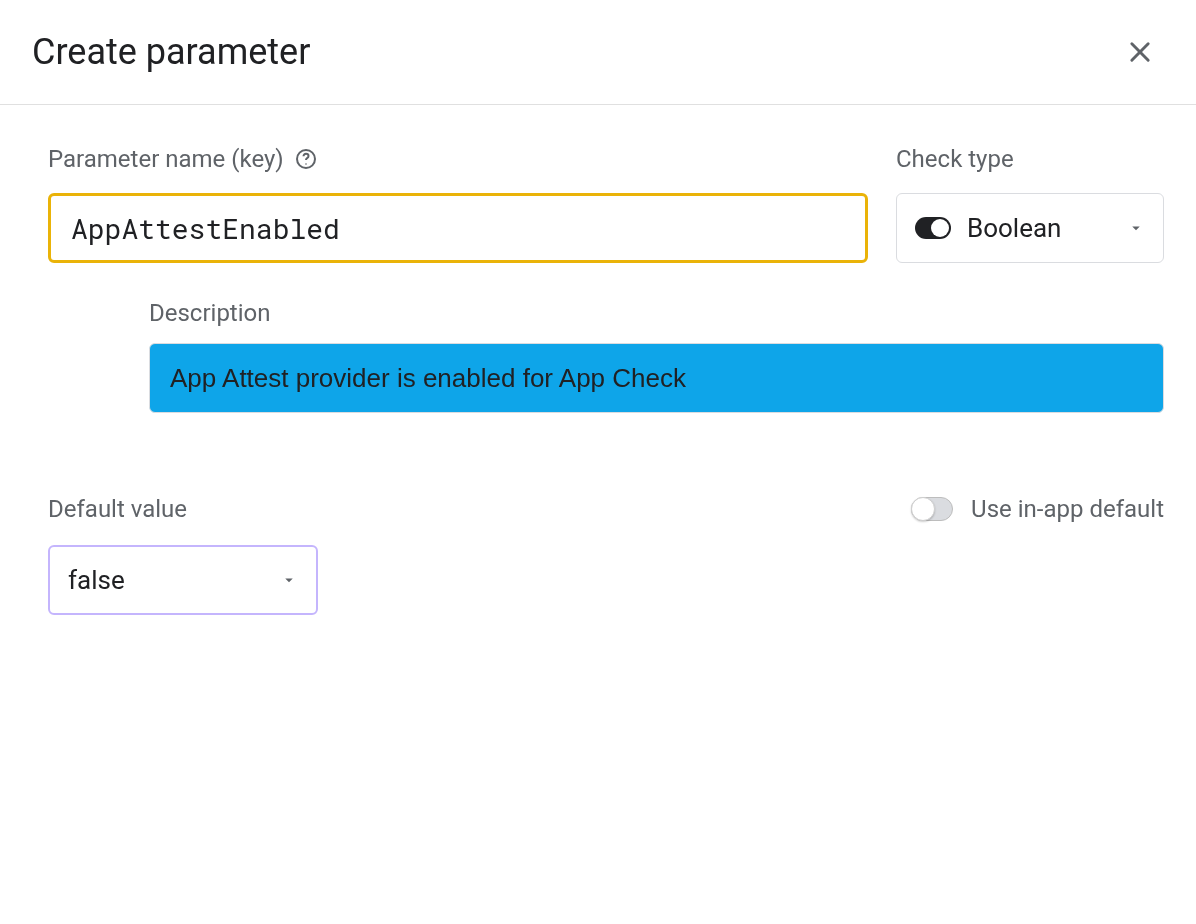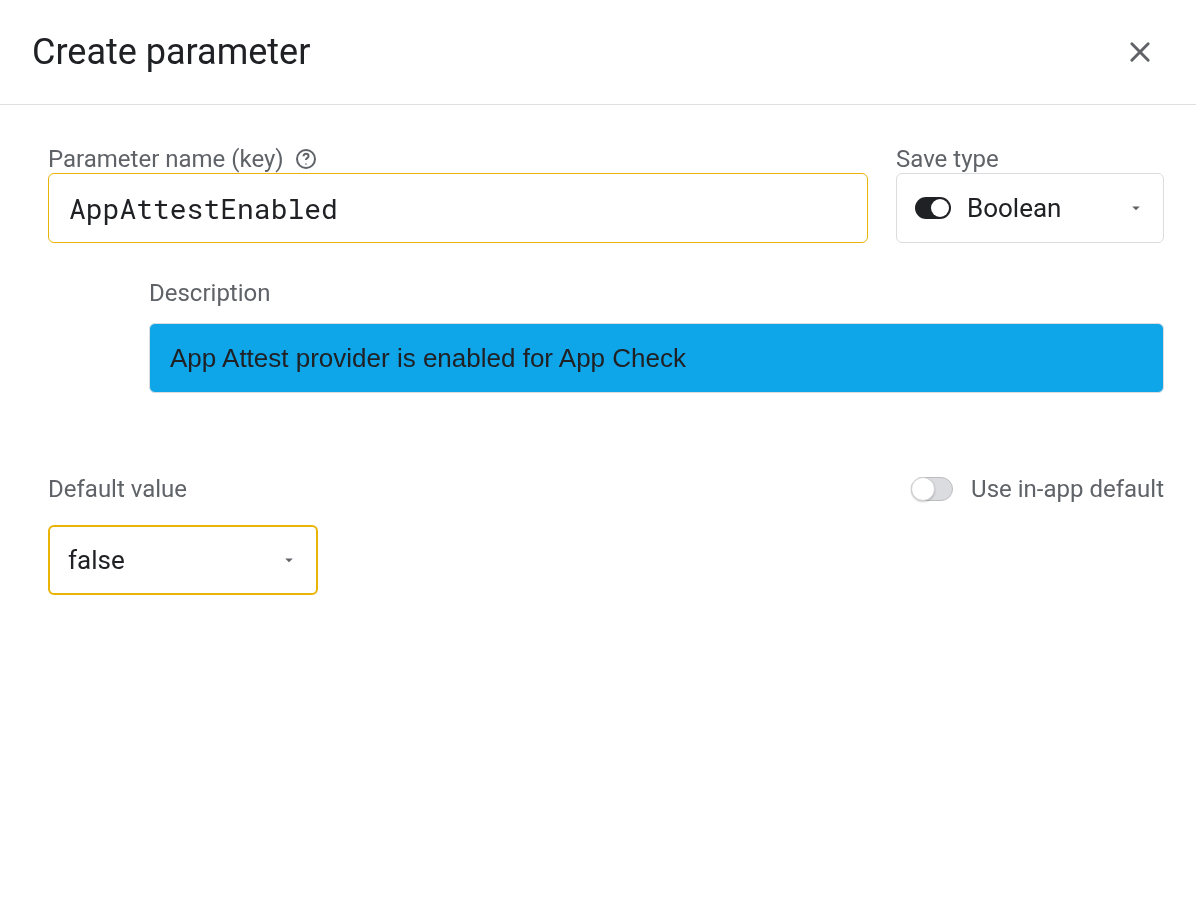--- a/index.html
+++ b/index.html
@@ -58,33 +58,33 @@
   }
   .col-name { flex: 1 1 auto; }
   .col-type { width: 268px; flex: 0 0 268px; }
 
   .field-label {
     display: flex;
     align-items: center;
     gap: 10px;
     font-size: 24px;
     color: #5f6368;
-    margin-bottom: 0;
+    margin-bottom: 20px;
   }
   .help-icon {
     width: 24px; height: 24px;
     display: inline-flex; align-items: center; justify-content: center;
     color: #5f6368;
   }
   .help-icon svg { width: 24px; height: 24px; }
 
   .text-input {
     width: 100%;
     height: 70px;
-    border: 1px solid #eab308;
+    border: 3px solid #eab308;
     border-radius: 6px;
     padding: 0 20px;
     font-family: "Roboto Mono", Menlo, Consolas, monospace;
     font-size: 28px;
     color: #202124;
     outline: none;
     background: #fff;
   }
 
   .select-like {
@@ -181,21 +181,21 @@
     background: #fff;
     border: 1px solid #cfcfcf;
     border-radius: 50%;
     box-shadow: 0 1px 2px rgba(0,0,0,0.2);
   }
 
   .default-select {
     margin-top: 22px;
     width: 270px;
     height: 70px;
-    border: 2px solid #eab308;
+    border: 2px solid #c4b5fd;
     border-radius: 6px;
     display: flex;
     align-items: center;
     padding: 0 18px;
     cursor: pointer;
     font-size: 26px;
     color: #202124;
     background: #fff;
     user-select: none;
   }
@@ -285,21 +285,21 @@
               <circle cx="12" cy="12" r="9"></circle>
               <path d="M9.5 9.2c0-1.4 1.1-2.5 2.5-2.5s2.5 1 2.5 2.3c0 1-.6 1.6-1.4 2.1-.8.5-1.1.9-1.1 1.9"></path>
               <circle cx="12" cy="17" r="0.8" fill="currentColor" stroke="none"></circle>
             </svg>
           </span>
         </div>
         <input class="text-input" type="text" value="AppAttestEnabled" style="">
       </div>
 
       <div class="col-type">
-        <div class="field-label">Save type</div>
+        <div class="field-label">Check type</div>
         <div class="select-like">
           <span class="pill-toggle">
               <span class="knob"></span>
             </span>
           <span>Boolean</span>
           <span class="down">
             <svg viewBox="0 0 24 24" fill="currentColor">
                 <path d="M7 10l5 5 5-5z"></path>
               </svg>
           </span>

